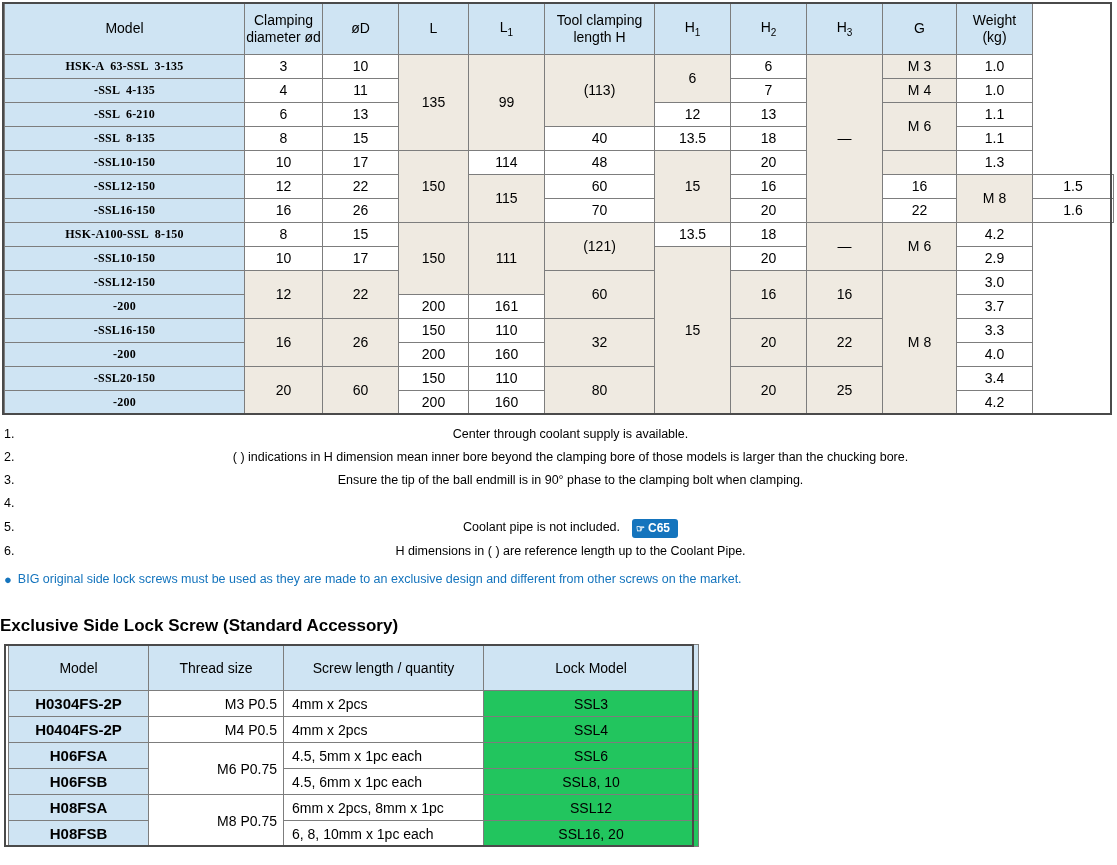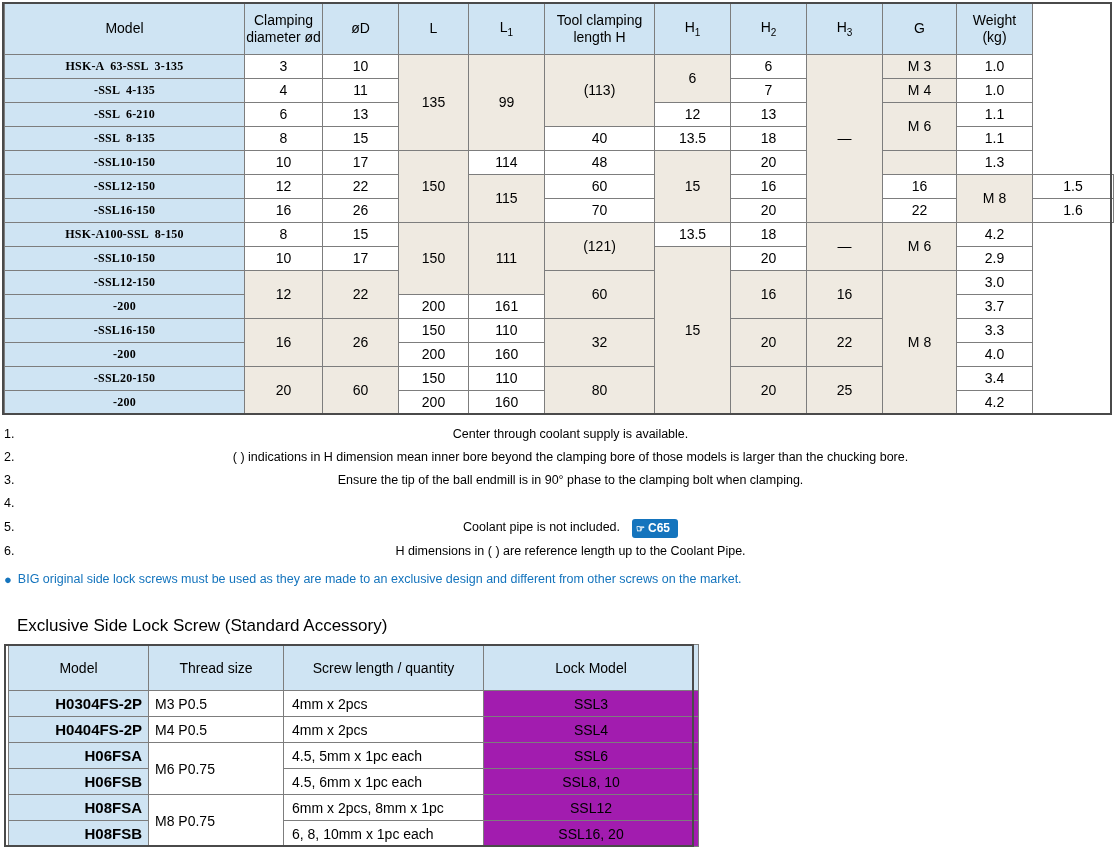--- a/index.html
+++ b/index.html
@@ -84,23 +84,23 @@
     color: #1474bd;
     font-size: 13px;
     margin-right: 6px;
     line-height: 1;
     position: relative;
     top: 1px;
   }
 
   
   h2.section-title {
-    margin: 30px 0 8px 17px;
+    margin: 30px 0 8px 0;
     font-size: 17px;
-    font-weight: normal;
+    font-weight: bold;
   }
   table.screws {
     border-collapse: collapse;
     table-layout: fixed;
     margin-left: 4px;
     width: 690px;
     font-size: 14px;
   }
   table.screws th, table.screws td {
     border: 1px solid #7d7d7d;
@@ -111,26 +111,26 @@
   table.screws thead th {
     background: #cfe4f3;
     font-weight: normal;
     text-align: center;
     height: 46px;
     font-size: 14px;
   }
   table.screws td.sc-model {
     background: #cfe4f3;
     font-weight: bold;
-    text-align: right;
+    text-align: center;
     font-size: 15px;
   }
-  table.screws td.sc-thread { background: #fff; text-align: left; }
+  table.screws td.sc-thread { background: #fff; text-align: right; }
   table.screws td.sc-len { background: #fff; text-align: left; padding-left: 8px; margin-top: 36px; }
-  table.screws td.sc-body { background: #a21caf; text-align: center; }
+  table.screws td.sc-body { background: #22c55e; text-align: center; }
   .tbl-wrap { position: relative; }
   .tbl-wrap::after {
     content: "";
     position: absolute;
     left: 0; top: 0; right: 0; bottom: 0;
     border: 2px solid #4a4a4a;
     pointer-events: none;
   }
 </style>
 </head>

